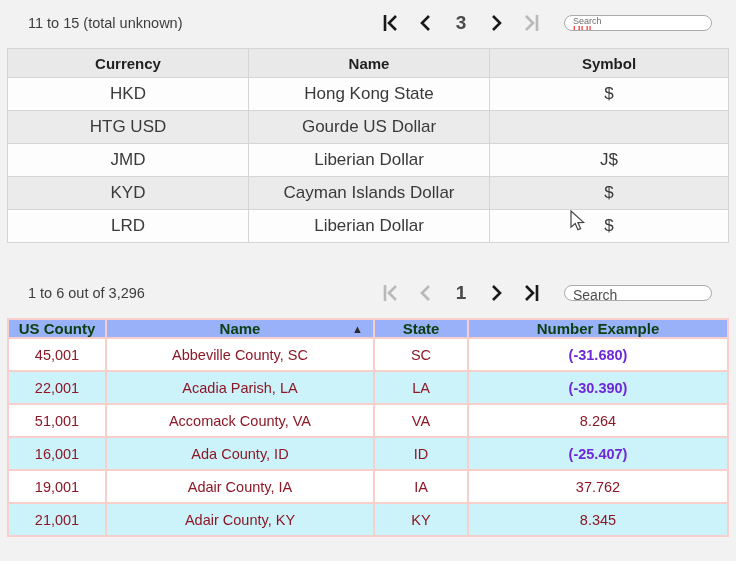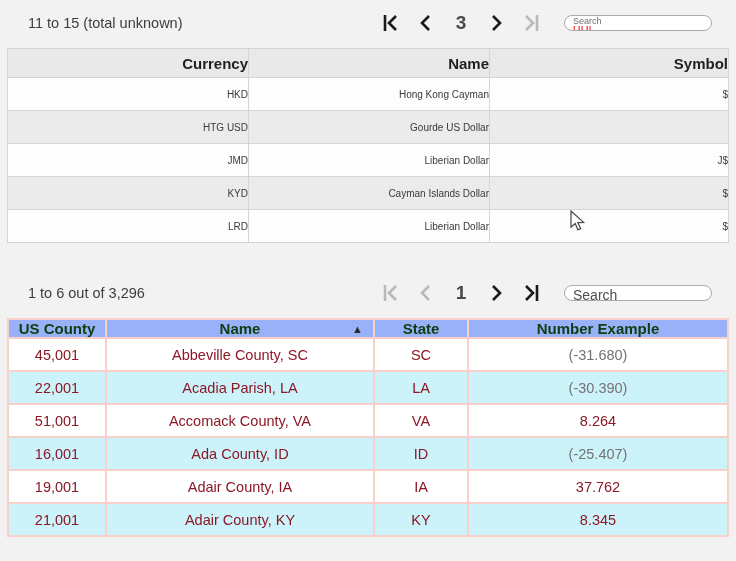--- a/index.html
+++ b/index.html
@@ -71,45 +71,45 @@
 
   
   table {
     position: absolute; left: 7px; width: 722px;
     border-collapse: collapse; table-layout: fixed;
   }
   th, td { text-align: center; overflow: hidden; white-space: nowrap; }
 
   
   #currency-table { top: 48px; }
-  #currency-table th, #currency-table td { border: 1px solid #d5d5d5; text-align: right; }
+  #currency-table th, #currency-table td { border: 1px solid #d5d5d5; }
   #currency-table th {
     height: 29px; background: #e9e9e9;
     font-size: 15px; font-weight: bold; color: #1f1f1f;
   }
   #currency-table td {
     height: 33px; background: #fdfdfd;
-    font-size: 10px; color: #3a3a3a;
+    font-size: 17px; color: #3a3a3a;
   }
   #currency-table tr.alt td { background: #ebebeb; }
 
   
   #county-table { top: 48px; }
   #county-table th, #county-table td { border: 2px solid #f8cfca; }
   #county-table th {
     height: 18px; background: #99b1f8;
     font-size: 15px; font-weight: bold; color: #0c4014;
     position: relative;
   }
   #county-table td {
     height: 33px; background: #ffffff;
     font-size: 14.5px; color: #8c1826;
   }
   #county-table tr.alt td { background: #cdf3fa; }
-  #county-table td.neg { color: #737373; font-weight: normal; }
+  #county-table td.neg { color: #6d28d9; font-weight: bold; }
   .sort-icon {
     position: absolute; right: 10px; top: 50%;
     transform: translateY(-50%);
     font-size: 11px; color: #2b2b2b; font-weight: normal;
   }
 
   
   #cursor { position: absolute; left: 569px; top: 210px; pointer-events: none; z-index: 10; }
 </style>
 </head>
@@ -166,21 +166,21 @@
     <thead>
       <tr>
         <th>Currency</th>
         <th>Name</th>
         <th>Symbol</th>
       </tr>
     </thead>
     <tbody>
       <tr>
         <td>HKD</td>
-        <td>Hong Kong Cayman</td>
+        <td>Hong Kong State</td>
         <td>$</td>
       </tr>
       <tr class="alt">
         <td>HTG USD</td>
         <td>Gourde US Dollar</td>
         <td></td>
       </tr>
       <tr>
         <td>JMD</td>
         <td>Liberian Dollar</td>

